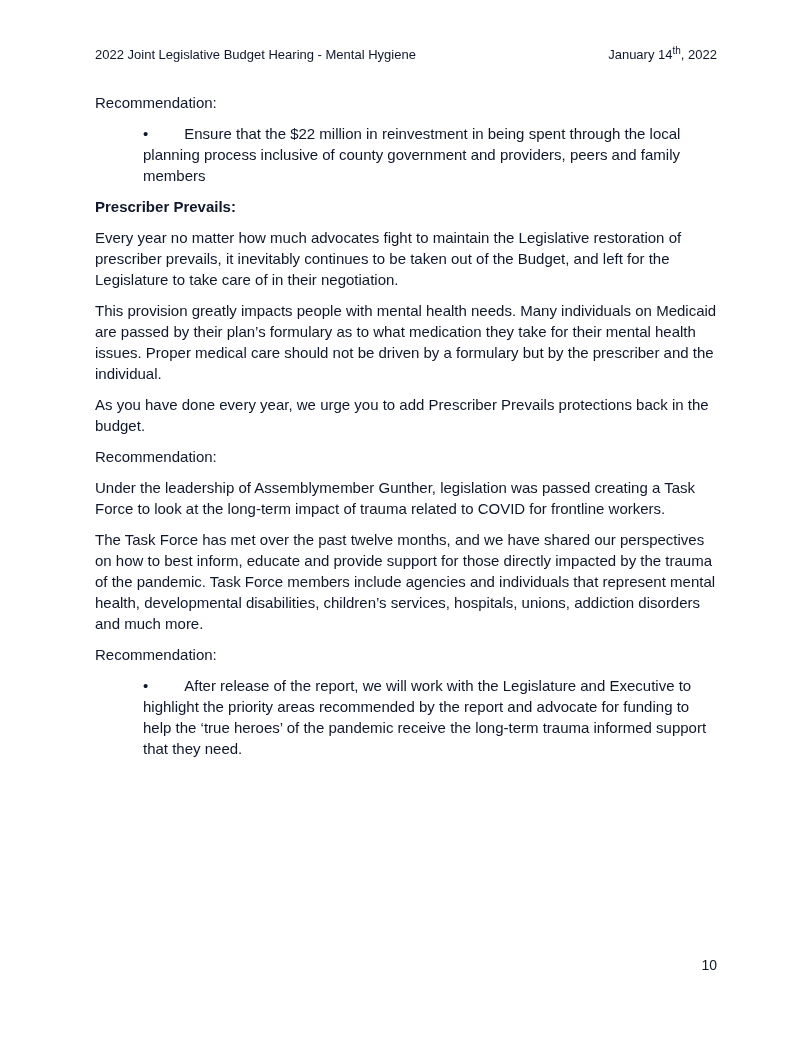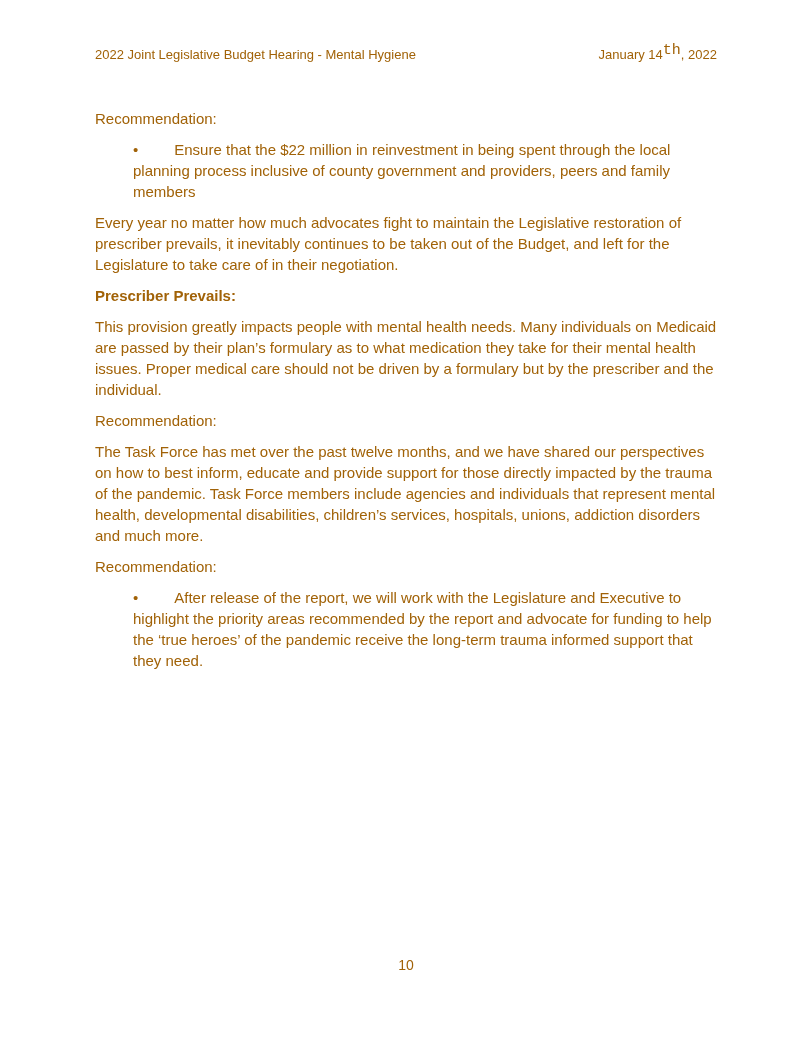--- a/index.html
+++ b/index.html
@@ -6,88 +6,89 @@
     margin: 0;
     padding: 0;
     background: #ffffff;
   }
   .page {
     position: relative;
     width: 745px;
     height: 1046px;
     background: #ffffff;
     font-family: "Liberation Sans", "DejaVu Sans", sans-serif;
-    color: #a16207;
+    color: #0f172a;
     overflow: hidden;
   }
   .header {
     position: absolute;
     top: 47px;
     left: 95px;
     width: 622px;
     display: flex;
     justify-content: space-between;
     font-size: 13px;
     line-height: 16px;
     white-space: nowrap;
   }
   .header sup {
-    font-size: 15px;
+    font-size: 10px;
     line-height: 0;
-    font-family: Liberation Mono, monospace;
   }
   .content {
     position: absolute;
-    top: 108px;
+    top: 92px;
     left: 95px;
     width: 622px;
     font-size: 15px;
     line-height: 21px;
   }
   .block {
     margin: 0 0 10px 0;
   }
   .heading {
     font-weight: bold;
   }
   .bullet {
-    margin-left: 38px;
+    margin-left: 48px;
   }
   .bullet-tab {
     display: inline-block;
     width: 36px;
   }
   .footer {
     position: absolute;
     top: 956px;
     left: 95px;
     width: 622px;
-    text-align: center;
+    text-align: right;
     font-size: 14px;
     line-height: 18px;
   }
 </style>
 </head>
 <body>
 
 <div class="page">
 
   <div class="header">
     <span>2022 Joint Legislative Budget Hearing - Mental Hygiene</span>
     <span><span>January 14</span><sup>th</sup><span>, 2022</span></span>
   </div>
 
   <div class="content">
 
   <div class="block paragraph">Recommendation:</div>
       <div class="block bullet"><span class="bullet-glyph">•</span><span class="bullet-tab"></span><span class="bullet-text">Ensure that the $22 million in reinvestment in being spent through the local planning process inclusive of county government and providers, peers and family members</span></div>
+      <div class="block heading">Prescriber Prevails:</div>
       <div class="block paragraph">Every year no matter how much advocates fight to maintain the Legislative restoration of prescriber prevails, it inevitably continues to be taken out of the Budget, and left for the Legislature to take care of in their negotiation.</div>
-      <div class="block heading">Prescriber Prevails:</div>
       <div class="block paragraph">This provision greatly impacts people with mental health needs. Many individuals on Medicaid are passed by their plan’s formulary as to what medication they take for their mental health issues. Proper medical care should not be driven by a formulary but by the prescriber and the individual.</div>
+      <div class="block paragraph">As you have done every year, we urge you to add Prescriber Prevails protections back in the budget.</div>
       <div class="block paragraph">Recommendation:</div>
+      <div class="block paragraph">Under the leadership of Assemblymember Gunther, legislation was passed creating a Task Force to look at the long-term impact of trauma related to COVID for frontline workers.</div>
       <div class="block paragraph">The Task Force has met over the past twelve months, and we have shared our perspectives on how to best inform, educate and provide support for those directly impacted by the trauma of the pandemic. Task Force members include agencies and individuals that represent mental health, developmental disabilities, children’s services, hospitals, unions, addiction disorders and much more.</div>
       <div class="block paragraph">Recommendation:</div>
       <div class="block bullet"><span class="bullet-glyph">•</span><span class="bullet-tab"></span><span class="bullet-text">After release of the report, we will work with the Legislature and Executive to highlight the priority areas recommended by the report and advocate for funding to help the ‘true heroes’ of the pandemic receive the long-term trauma informed support that they need.</span></div>
     </div>
 
   <div class="footer">
     <span>10</span>
   </div>
 
 </div>

